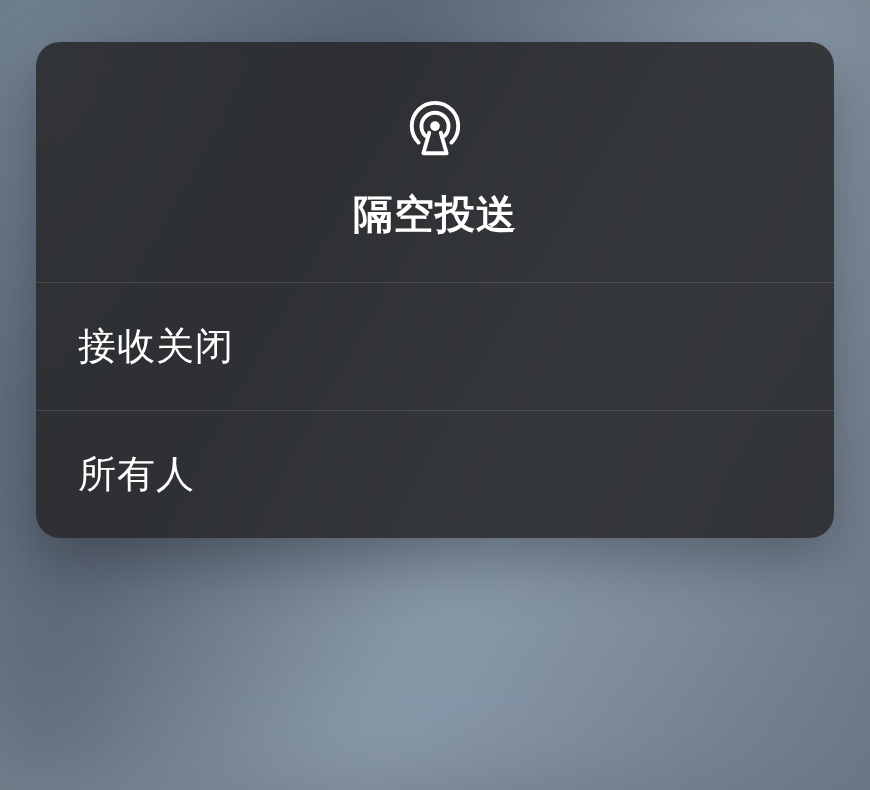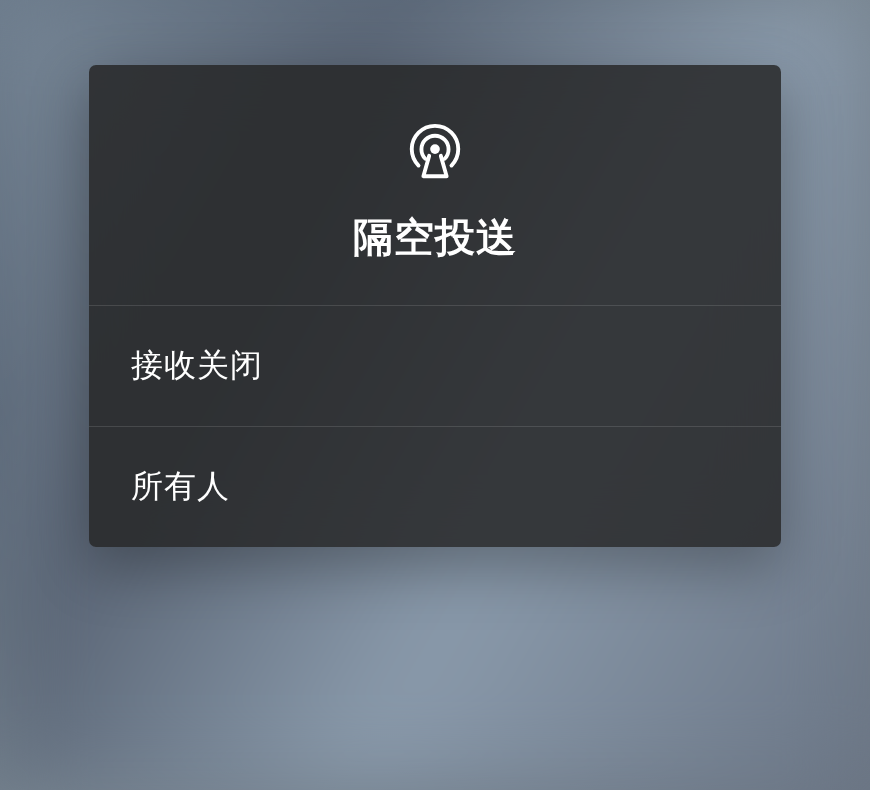--- a/index.html
+++ b/index.html
@@ -25,23 +25,23 @@
       position: absolute;
       inset: 0;
       background: linear-gradient(120deg, #7a8a9a 0%, #5a6575 30%, #8a9aab 60%, #6a7585 100%);
       filter: blur(40px);
       z-index: 0;
     }
     
     .panel {
       position: relative;
       z-index: 1;
-      width: 692px;
-      margin-top: 65px;
-      border-radius: 7px;
+      width: 798px;
+      margin-top: 42px;
+      border-radius: 24px;
       background: rgba(35, 35, 35, 0.82);
       backdrop-filter: blur(30px);
       overflow: hidden;
       box-shadow: 0 20px 60px rgba(0,0,0,0.3);
     }
     
     .header {
       display: flex;
       flex-direction: column;
       align-items: center;
@@ -79,21 +79,21 @@
       border-bottom: 1px solid rgba(255,255,255,0.12);
       cursor: pointer;
     }
     
     .option:last-child {
       border-bottom: none;
     }
     
     .option-label {
       color: #ffffff;
-      font-size: 32px;
+      font-size: 38px;
       font-weight: 400;
       letter-spacing: 1px;
     }
     
     .checkmark {
       color: #ffffff;
       font-size: 40px;
       font-weight: 500;
       line-height: 1;
     }

